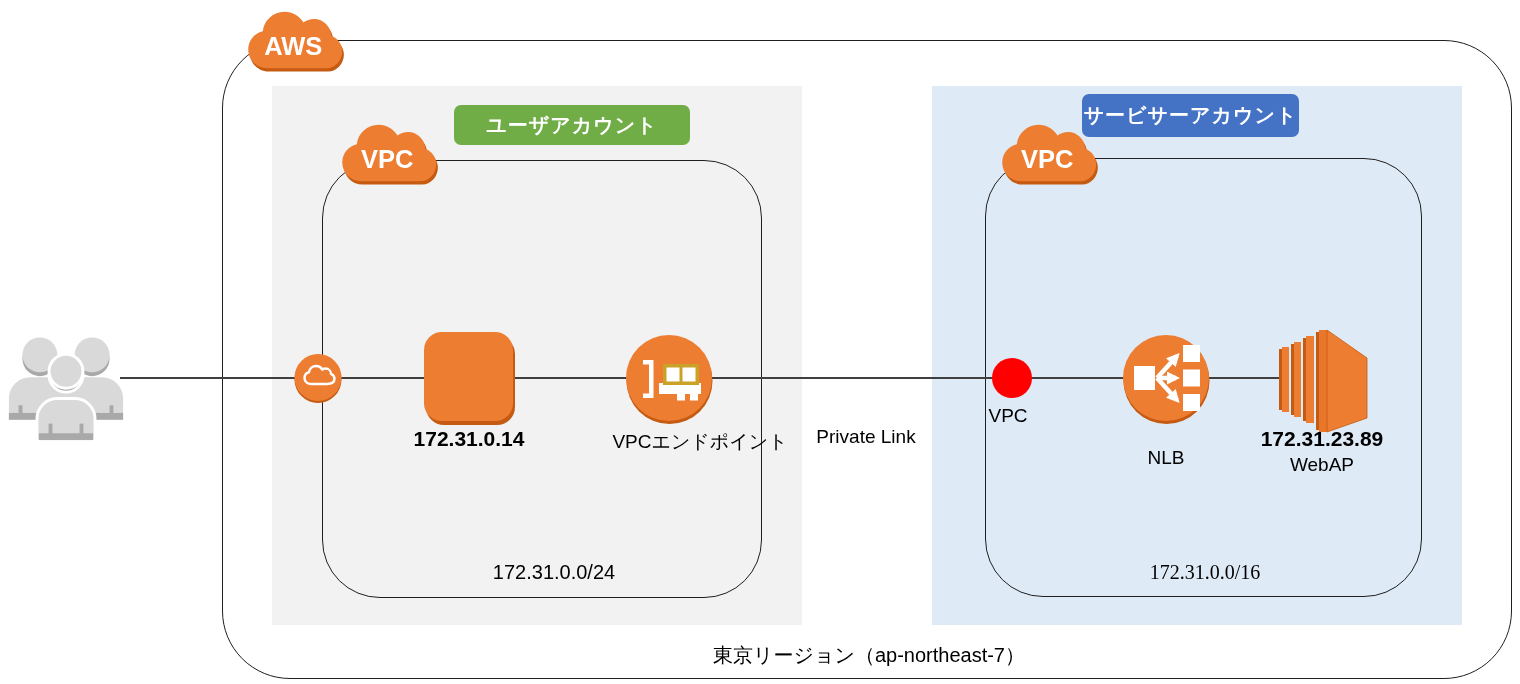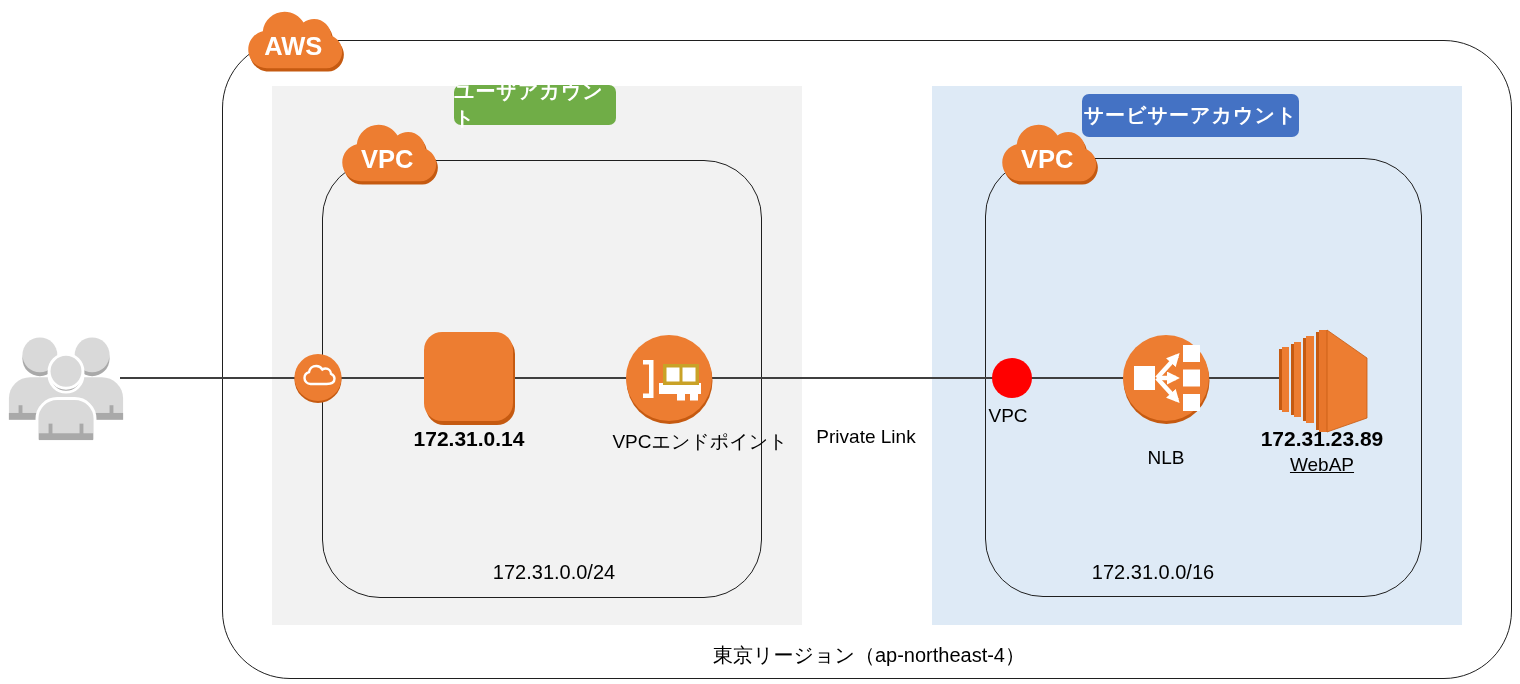--- a/index.html
+++ b/index.html
@@ -77,21 +77,21 @@
   <div class="abs outer-boundary" style="left:222px; top:40px; width:1290px; height:639px;"></div>
 
   <div class="abs account-box gray" style="left:272px; top:86px; width:530px; height:539px;"></div>
   <div class="abs account-box blue" style="left:932px; top:86px; width:530px; height:539px;"></div>
 
   <div class="abs vpc-boundary" style="left:322px; top:160px; width:440px; height:438px;"></div>
   <div class="abs vpc-boundary" style="left:985px; top:158px; width:437px; height:439px;"></div>
 
   <div class="abs main-line" style="left:120px; top:377px; width:1166px;"></div>
 
-  <div class="abs account-label" style="left:454px; top:85px; width:162px; height:40px; background:#70AD47;">ユーザアカウント</div>
+  <div class="abs account-label" style="left:454px; top:105px; width:236px; height:40px; background:#70AD47;">ユーザアカウント</div>
   <div class="abs account-label" style="left:1082px; top:94px; width:217px; height:43px; background:#4472C4;">サービサーアカウント</div>
 
   <svg class="abs icon" style="left:244px; top:4px;" width="102" height="74" viewBox="0 0 120 84">
     <path d="M97 74 H27 C14.8 74 5 64.2 5 52 C5 41.5 12.3 32.7 22.1 30.5 C23.5 17.6 34.4 7.5 47.7 7.5 C57.2 7.5 65.5 12.6 70 20.3 C73.4 17.6 77.7 16 82.4 16 C93.4 16 102.3 24.9 102.7 35.8 C110.2 38.5 115.5 45.7 115.5 54 C115.5 65 107.2 74 97 74 Z" fill="#C55A11" transform="translate(2,4)"></path>
     <path d="M97 74 H27 C14.8 74 5 64.2 5 52 C5 41.5 12.3 32.7 22.1 30.5 C23.5 17.6 34.4 7.5 47.7 7.5 C57.2 7.5 65.5 12.6 70 20.3 C73.4 17.6 77.7 16 82.4 16 C93.4 16 102.3 24.9 102.7 35.8 C110.2 38.5 115.5 45.7 115.5 54 C115.5 65 107.2 74 97 74 Z" fill="#ED7D31"></path>
     <text x="58" y="58" text-anchor="middle" font-size="30" font-weight="bold" fill="#ffffff">AWS</text>
   </svg>
 
   <svg class="abs icon" style="left:338px; top:118px;" width="102" height="72" viewBox="0 0 120 84">
     <path d="M97 74 H27 C14.8 74 5 64.2 5 52 C5 41.5 12.3 32.7 22.1 30.5 C23.5 17.6 34.4 7.5 47.7 7.5 C57.2 7.5 65.5 12.6 70 20.3 C73.4 17.6 77.7 16 82.4 16 C93.4 16 102.3 24.9 102.7 35.8 C110.2 38.5 115.5 45.7 115.5 54 C115.5 65 107.2 74 97 74 Z" fill="#C55A11" transform="translate(2,4)"></path>
@@ -185,20 +185,20 @@
     <rect x="5" y="19" width="7" height="65" fill="#ED7D31"></rect>
     <rect x="14" y="16" width="3" height="71" fill="#C55A11"></rect>
     <rect x="17" y="14" width="7" height="75" fill="#ED7D31"></rect>
     <rect x="26" y="10" width="3" height="83" fill="#C55A11"></rect>
     <rect x="29" y="8" width="8" height="87" fill="#ED7D31"></rect>
     <rect x="39" y="4" width="3" height="98" fill="#C55A11"></rect>
     <rect x="42" y="2" width="8" height="102" fill="#E8762B"></rect>
     <polygon points="50,2 90,30 90,90 50,104" fill="#ED7D31" stroke="#C55A11" stroke-width="0.8"></polygon>
   </svg>
   <div class="abs txt ip" style="left:1322px; top:427px;">172.31.23.89</div>
-  <div class="abs txt" style="left:1322px; top:454px;text-decoration:underline;">WebAP</div>
+  <div class="abs txt" style="left:1322px; top:454px;">WebAP</div>
 
   <div class="abs txt big" style="left:554px; top:561px;">172.31.0.0/24</div>
-  <div class="abs txt big" style="left:1153px; top:561px;">172.31.0.0/16</div>
-
-  <div class="abs txt big" style="left:869px; top:642px;">東京リージョン（ap-northeast-4）</div>
+  <div class="abs txt big" style="left:1205px; top:561px;font-family:Liberation Serif, serif;">172.31.0.0/16</div>
+
+  <div class="abs txt big" style="left:869px; top:642px;">東京リージョン（ap-northeast-7）</div>
 
 </div>
 
 </body></html>

